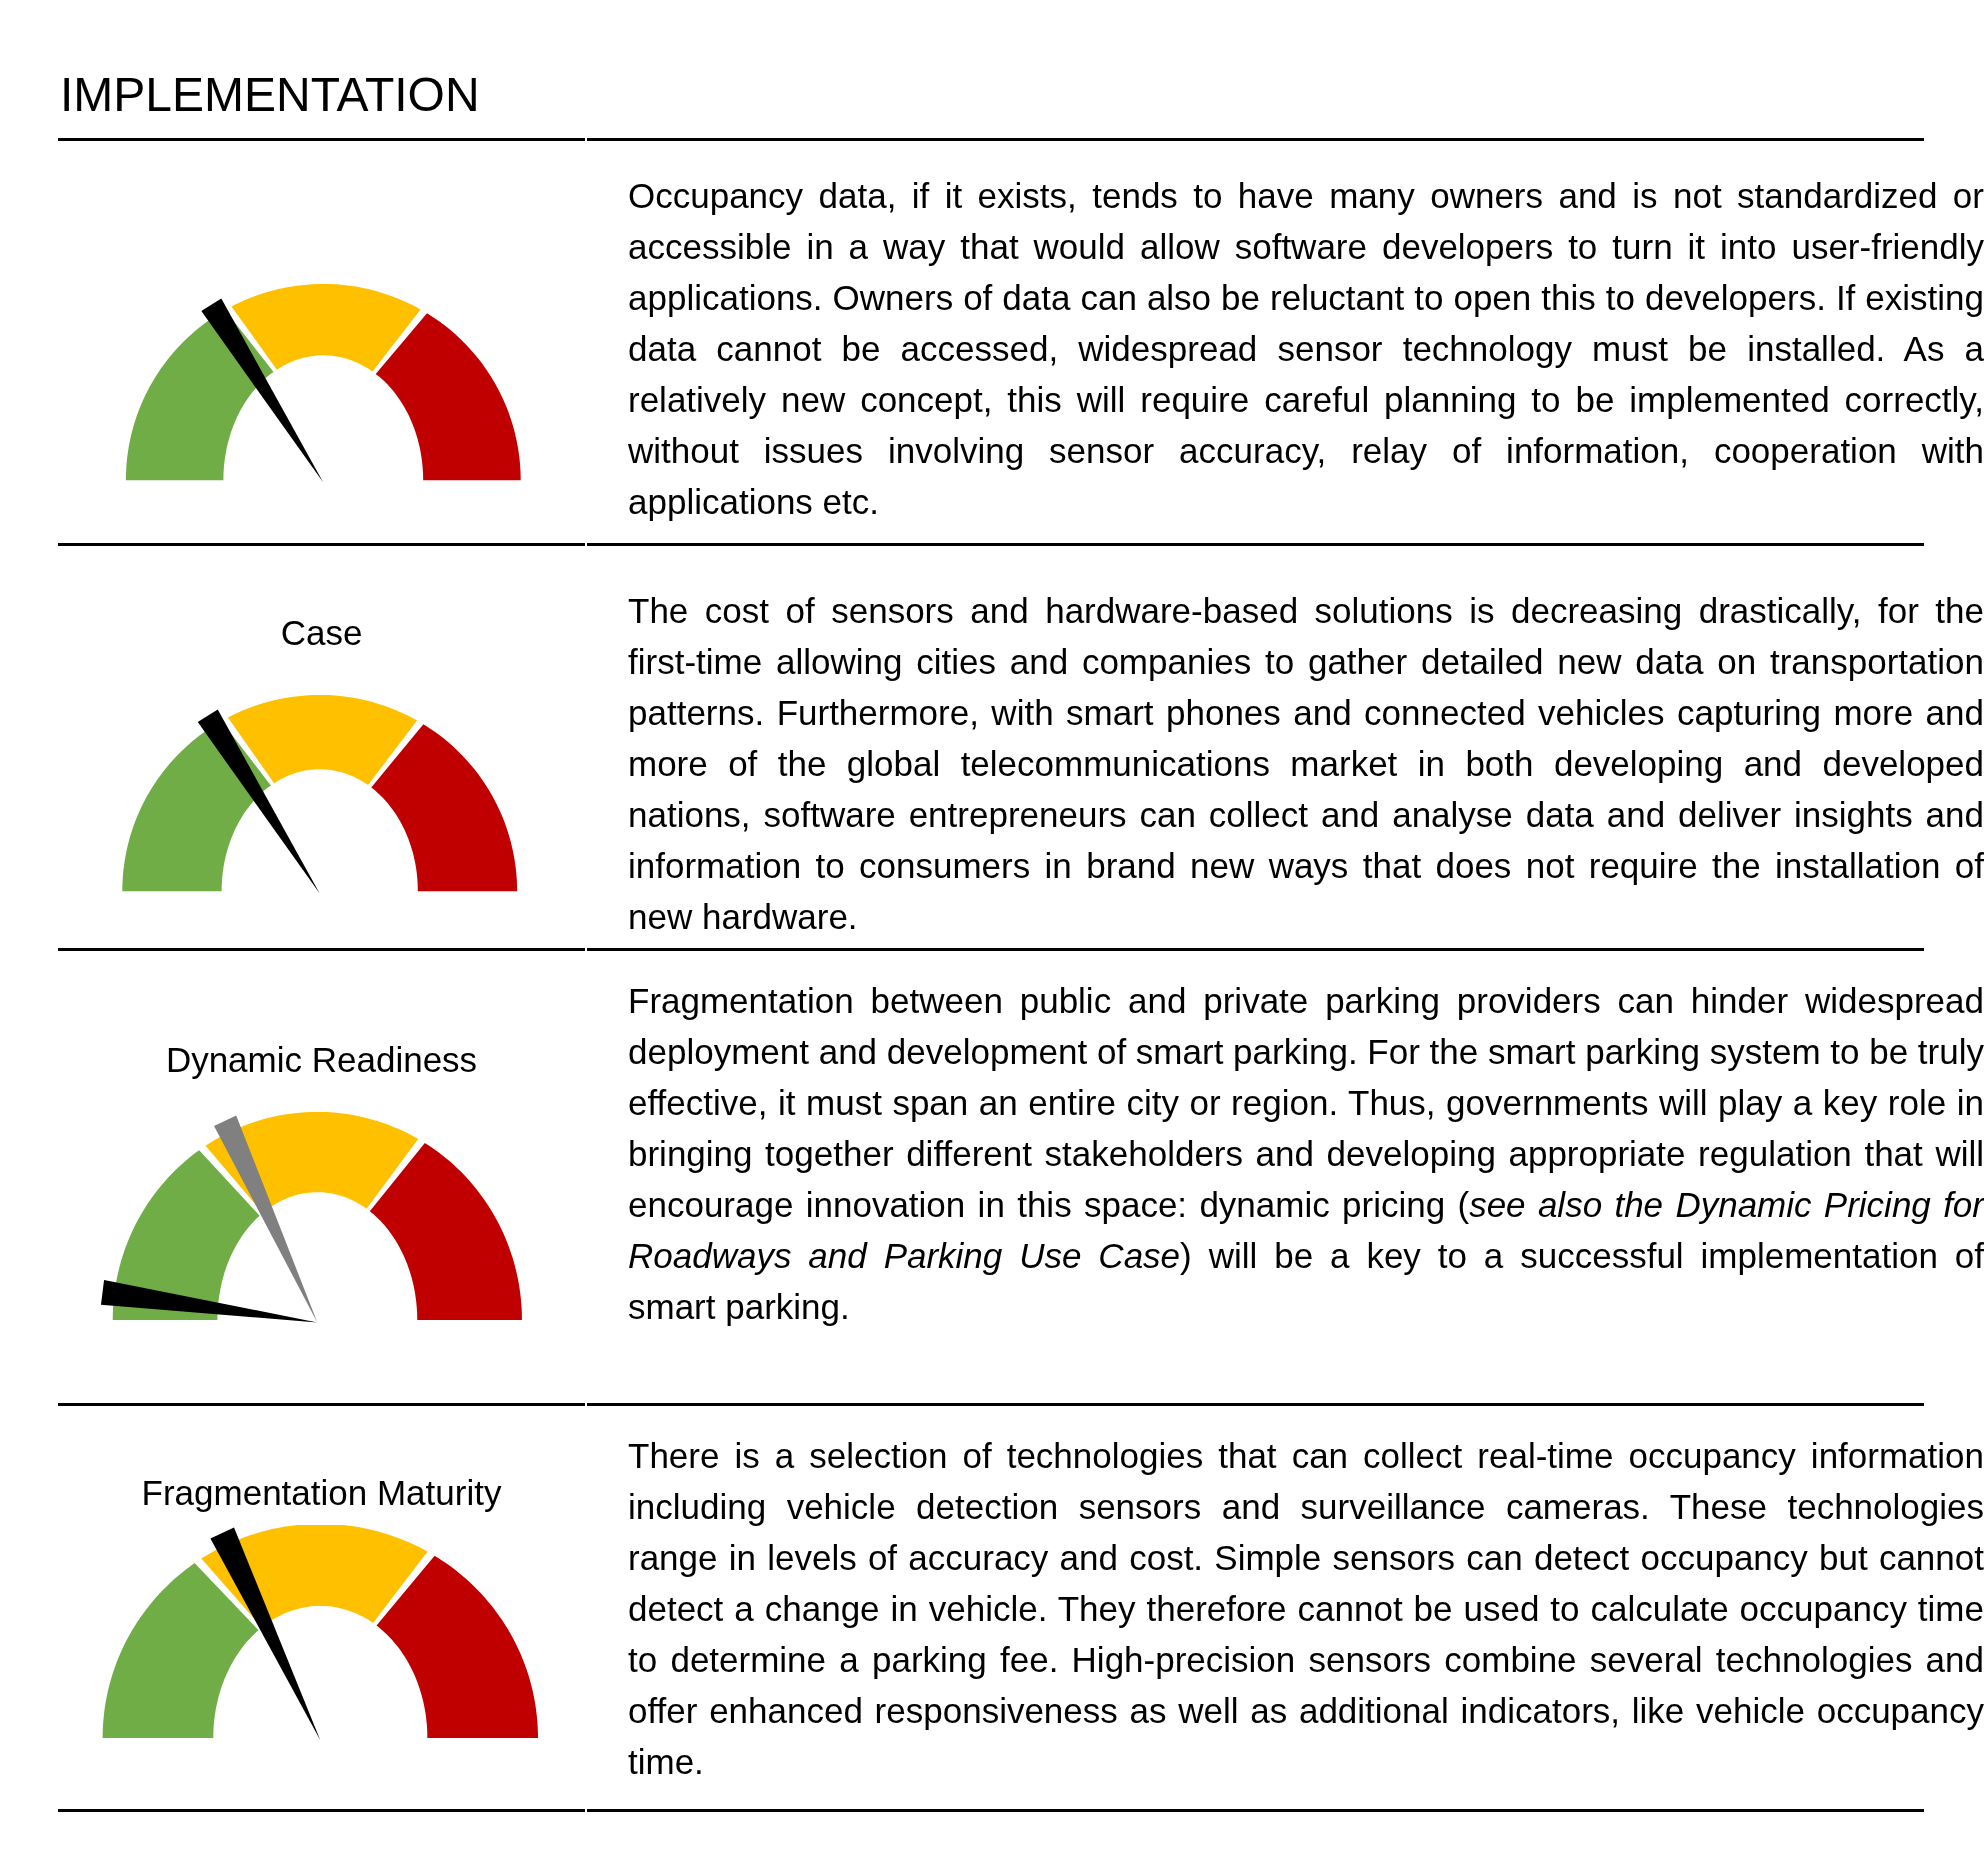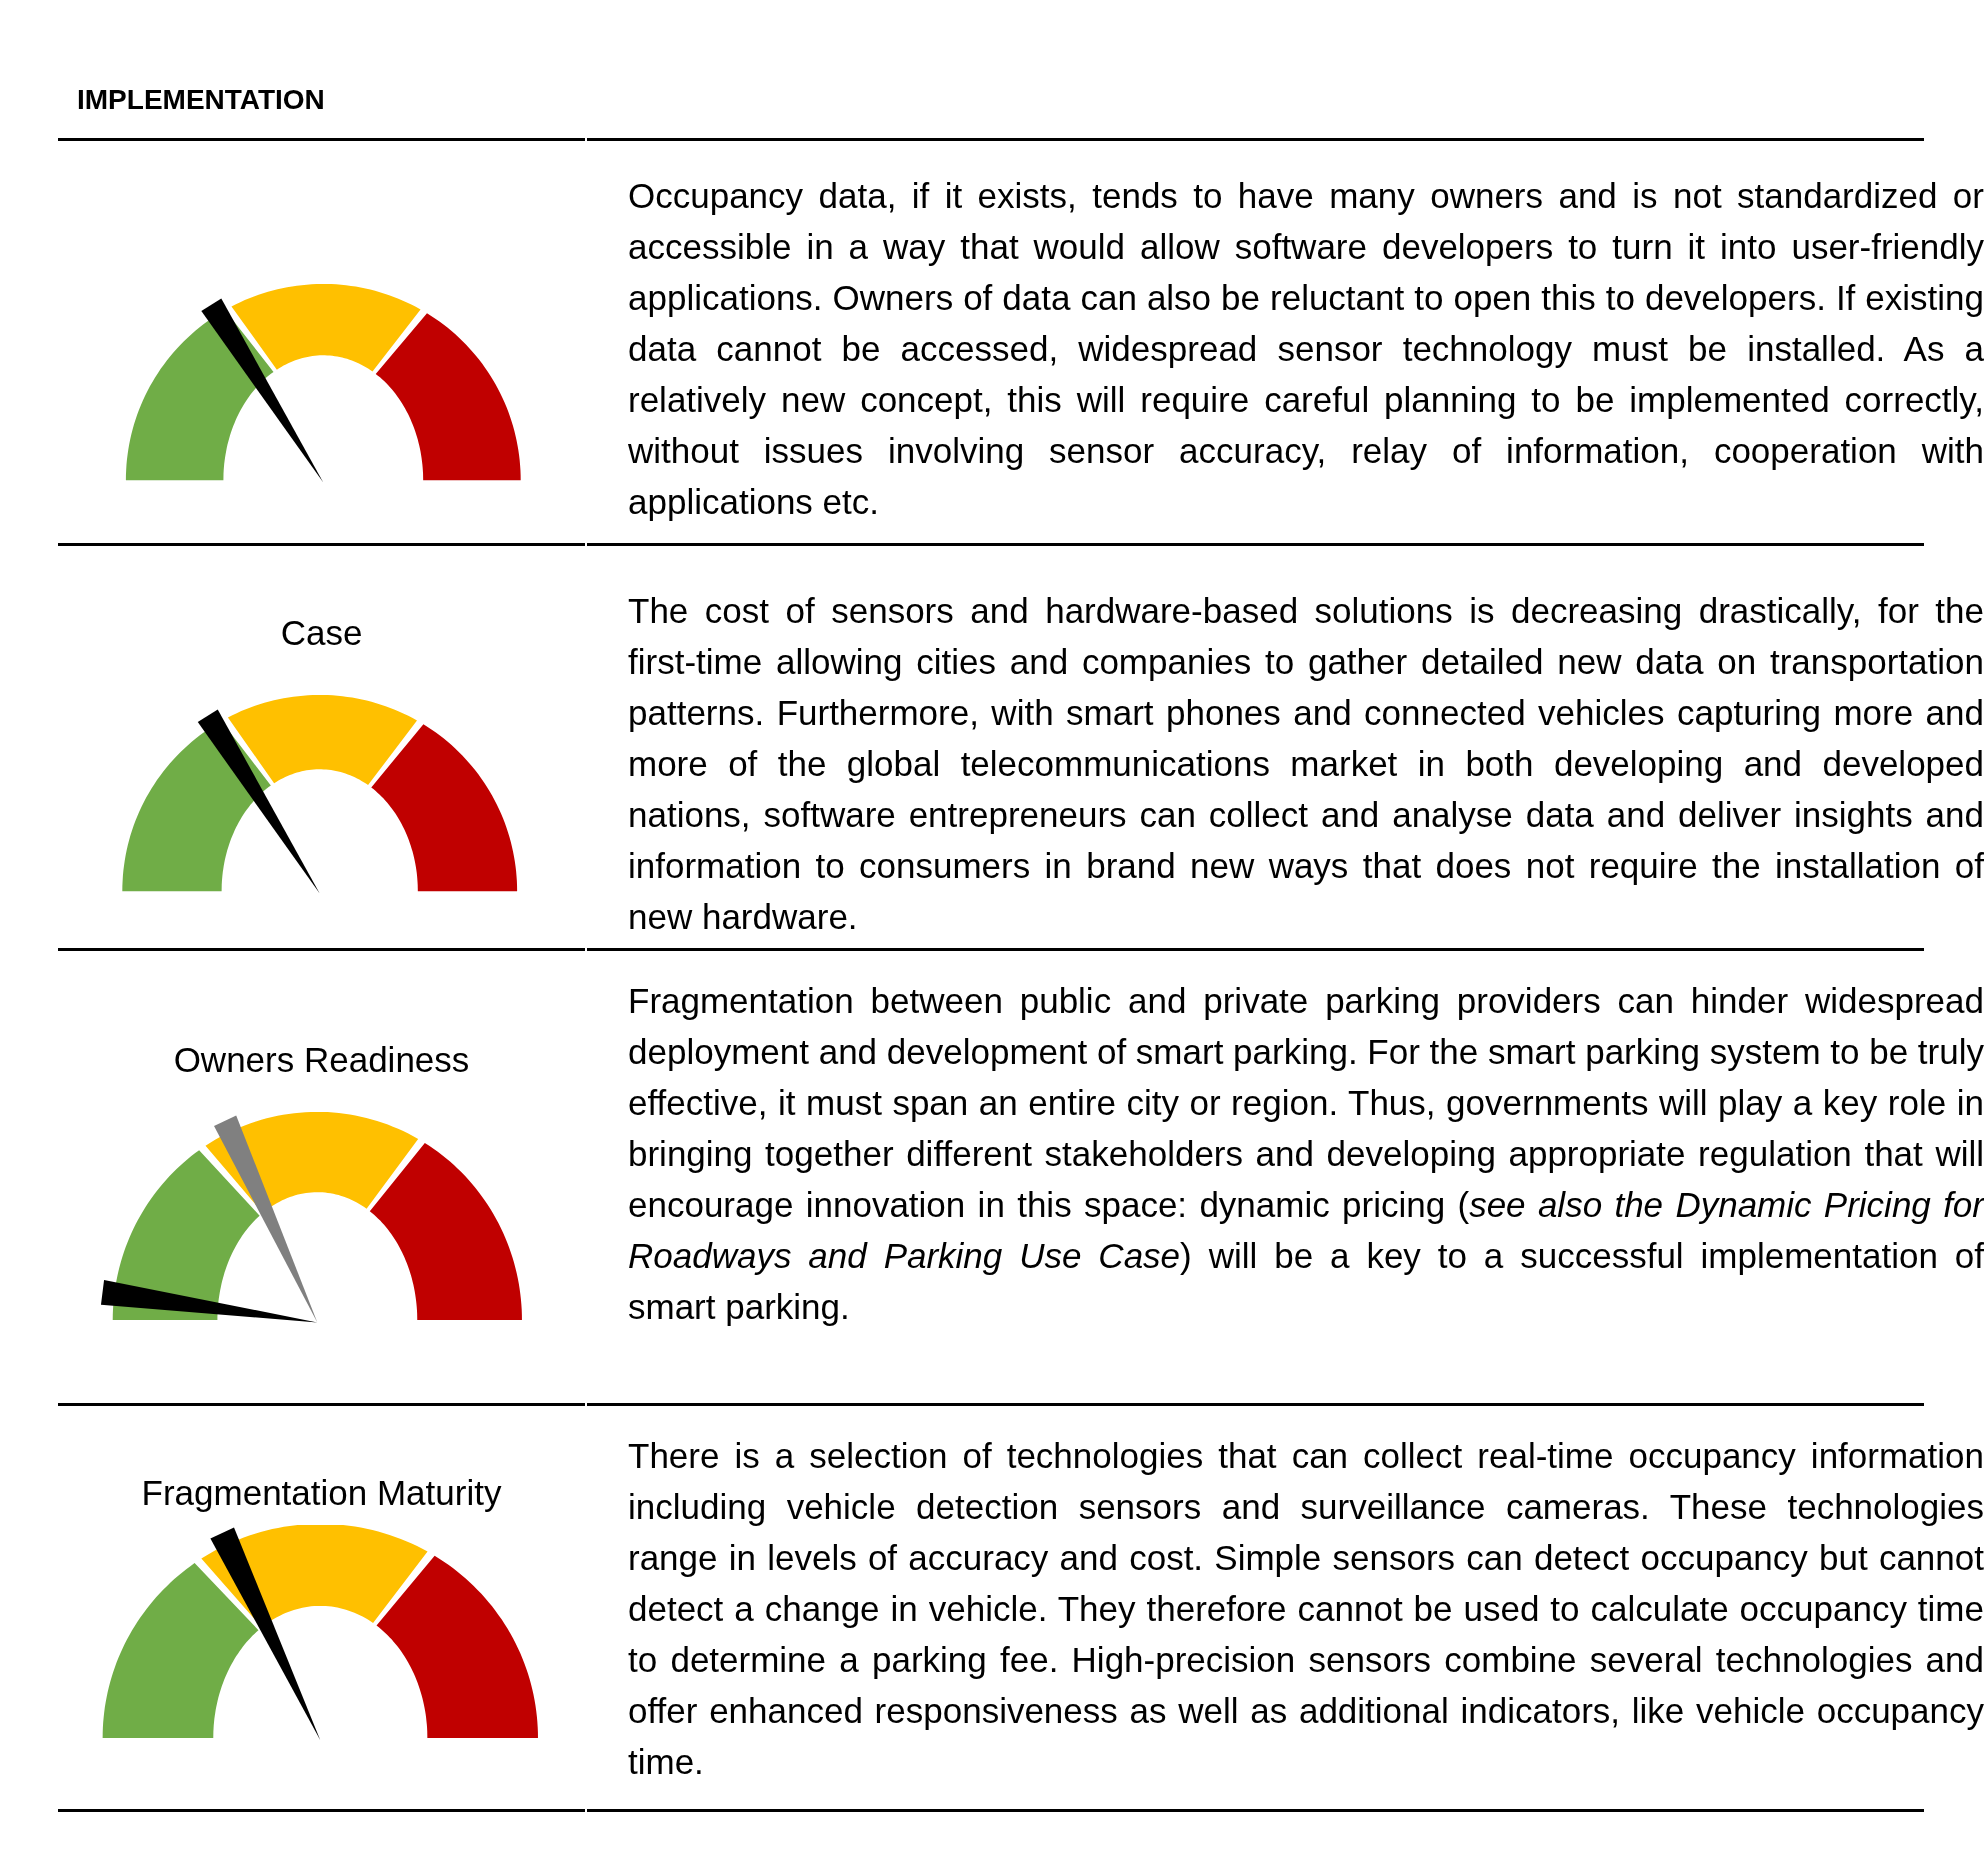--- a/index.html
+++ b/index.html
@@ -1,19 +1,19 @@
 <!DOCTYPE html>
 <html style="font-size:9.5px"><head>
 <meta charset="utf-8">
 <style>
   html, body { margin: 0; padding: 0; background: #ffffff; }
   body { width: 1985px; height: 1859px; position: relative; overflow: hidden;
          font-family: "Liberation Sans", "DejaVu Sans", sans-serif; color: #000; }
-  .section-title { position: absolute; left: 60px; top: 67px; font-size: 28px; font-weight: bold;
-                   letter-spacing: 0px; margin: 17px; }
+  .section-title { position: absolute; left: 60px; top: 67px; font-size: 48px; font-weight: normal;
+                   letter-spacing: 0px; margin: 0; }
   .rule { position: absolute; left: 58px; width: 1866px; height: 3px; background: #000; }
   .rule .gap { position: absolute; left: 527px; top: 0; width: 1.8px; height: 3px; background: #fff; }
   .row { position: absolute; left: 58px; width: 1866px; }
   .gauge-cell { position: absolute; left: 0; top: 0; width: 527px; height: 100%; }
   .gauge-label { position: absolute; left: 0; width: 527px; text-align: center; font-size: 35px; white-space: nowrap; }
   .gauge-svg { position: absolute; left: 0; width: 527px; }
   .text-cell { position: absolute; left: 554px; width: 1356px; top: 0; margin-left: 16px; }
   .body-text { margin: 0; font-size: 35px; line-height: 51px; text-align: justify; text-align-last: left; }
   .body-text em { font-style: italic; }
 </style>
@@ -62,21 +62,21 @@
         <polygon points="440.0,344.0 234.9,55.7 268.5,34.5" fill="#000000"></polygon>
       </svg>
   </div>
   <div class="text-cell" style="top:39px">
     <p class="body-text">The cost of sensors and hardware-based solutions is decreasing drastically, for the first-time allowing cities and companies to gather detailed new data on transportation patterns. Furthermore, with smart phones and connected vehicles capturing more and more of the global telecommunications market in both developing and developed nations, software entrepreneurs can collect and analyse data and deliver insights and information to consumers in brand new ways that does not require the installation of new hardware.</p>
   </div>
 </div>
 
 <div class="row" style="top:951px;height:452px">
   <div class="gauge-cell">
-    <div class="gauge-label" style="top:89px">Owners Readiness</div>
+    <div class="gauge-label" style="top:89px">Dynamic Readiness</div>
     <svg class="gauge-svg" style="top:143px" width="527" height="238" viewBox="0 0 886 400">
         <path d="M92.0,380.0 L92.1,371.6 L92.4,363.3 L92.9,355.0 L93.6,346.6 L94.4,338.3 L95.5,330.0 L96.8,321.8 L98.3,313.6 L99.9,305.4 L101.8,297.2 L103.8,289.1 L106.0,281.1 L108.4,273.1 L111.0,265.2 L113.8,257.3 L116.8,249.5 L120.0,241.8 L123.3,234.2 L126.8,226.6 L130.5,219.1 L134.3,211.8 L138.4,204.5 L142.6,197.3 L146.9,190.2 L151.5,183.3 L156.2,176.4 L161.0,169.7 L166.1,163.1 L171.2,156.6 L176.5,150.2 L182.0,144.0 L187.6,137.9 L193.4,131.9 L199.3,126.1 L205.3,120.4 L211.4,114.9 L217.7,109.5 L224.1,104.3 L230.7,99.2 L237.3,94.3 L339.0,204.5 L335.7,207.5 L332.5,210.6 L329.4,213.8 L326.3,217.1 L323.3,220.5 L320.4,224.0 L317.5,227.6 L314.7,231.3 L312.0,235.0 L309.3,238.8 L306.7,242.7 L304.2,246.7 L301.7,250.8 L299.3,254.9 L297.1,259.2 L294.8,263.4 L292.7,267.8 L290.6,272.2 L288.7,276.7 L286.8,281.2 L285.0,285.8 L283.3,290.4 L281.7,295.1 L280.1,299.8 L278.7,304.6 L277.3,309.5 L276.0,314.3 L274.8,319.2 L273.8,324.2 L272.8,329.2 L271.9,334.2 L271.1,339.2 L270.3,344.2 L269.7,349.3 L269.2,354.4 L268.8,359.5 L268.4,364.6 L268.2,369.7 L268.0,374.9 L268.0,380.0 Z" fill="#70AD47"></path>
         <path d="M248.0,86.9 L256.0,81.7 L264.1,76.9 L272.3,72.2 L280.6,67.7 L289.0,63.5 L297.6,59.6 L306.3,55.8 L315.0,52.4 L323.9,49.1 L332.8,46.1 L341.8,43.4 L350.9,40.9 L360.0,38.6 L369.2,36.7 L378.5,34.9 L387.7,33.5 L397.1,32.2 L406.4,31.3 L415.8,30.6 L425.2,30.2 L434.6,30.0 L444.0,30.1 L453.4,30.4 L462.8,31.1 L472.1,31.9 L481.5,33.1 L490.8,34.5 L500.0,36.1 L509.2,38.0 L518.4,40.2 L527.5,42.6 L536.5,45.3 L545.5,48.2 L554.4,51.4 L563.1,54.8 L571.8,58.4 L580.4,62.3 L588.9,66.5 L597.3,70.8 L605.5,75.4 L518.8,192.9 L514.8,190.1 L510.7,187.4 L506.5,184.9 L502.3,182.5 L498.1,180.2 L493.8,178.1 L489.5,176.2 L485.1,174.4 L480.7,172.7 L476.2,171.3 L471.8,169.9 L467.3,168.8 L462.8,167.7 L458.2,166.9 L453.6,166.2 L449.1,165.7 L444.5,165.3 L439.9,165.1 L435.3,165.0 L430.7,165.1 L426.1,165.4 L421.6,165.8 L417.0,166.4 L412.4,167.1 L407.9,168.0 L403.4,169.1 L398.9,170.3 L394.4,171.7 L390.0,173.2 L385.6,174.9 L381.2,176.7 L376.9,178.7 L372.6,180.9 L368.4,183.2 L364.2,185.6 L360.1,188.2 L356.0,190.9 L352.0,193.8 L348.1,196.8 L344.2,199.9 Z" fill="#FFC000"></path>
         <path d="M616.7,82.2 L624.1,86.9 L631.3,91.9 L638.5,97.0 L645.5,102.4 L652.3,107.9 L659.1,113.6 L665.7,119.4 L672.1,125.5 L678.4,131.7 L684.5,138.0 L690.5,144.5 L696.3,151.2 L701.9,158.0 L707.4,165.0 L712.7,172.1 L717.8,179.3 L722.7,186.6 L727.5,194.1 L732.0,201.7 L736.4,209.5 L740.6,217.3 L744.5,225.2 L748.3,233.3 L751.9,241.4 L755.2,249.6 L758.4,257.9 L761.3,266.3 L764.1,274.8 L766.6,283.3 L768.9,291.9 L771.0,300.5 L772.9,309.2 L774.6,318.0 L776.0,326.8 L777.2,335.6 L778.2,344.4 L779.0,353.3 L779.6,362.2 L779.9,371.1 L780.0,380.0 L604.0,380.0 L603.9,374.5 L603.8,369.1 L603.5,363.6 L603.1,358.2 L602.6,352.7 L602.0,347.3 L601.3,341.9 L600.5,336.5 L599.6,331.2 L598.6,325.9 L597.5,320.6 L596.2,315.4 L594.9,310.2 L593.5,305.0 L591.9,299.9 L590.3,294.9 L588.5,289.9 L586.7,284.9 L584.7,280.1 L582.7,275.2 L580.6,270.5 L578.4,265.8 L576.0,261.2 L573.6,256.7 L571.1,252.3 L568.6,247.9 L565.9,243.6 L563.1,239.4 L560.3,235.4 L557.4,231.4 L554.4,227.4 L551.3,223.6 L548.2,219.9 L544.9,216.3 L541.7,212.8 L538.3,209.5 L534.9,206.2 L531.4,203.0 L527.8,200.0 L524.2,197.0 Z" fill="#C00000"></path>
         <polygon points="436.0,384.0 262.3,53.8 299.6,35.9" fill="#808080"></polygon>
         <polygon points="436.0,384.0 72.2,354.4 77.4,312.8" fill="#000000"></polygon>
       </svg>
   </div>
   <div class="text-cell" style="top:24px">
     <p class="body-text"><span>Fragmentation between public and private parking providers can hinder widespread deployment and development of smart parking. For the smart parking system to be truly effective, it must span an entire city or region. Thus, governments will play a key role in bringing together different stakeholders and developing appropriate regulation that will encourage innovation in this space: dynamic pricing (</span><em>see also the Dynamic Pricing for Roadways and Parking Use Case</em><span>) will be a key to a successful implementation of smart parking.</span></p>

